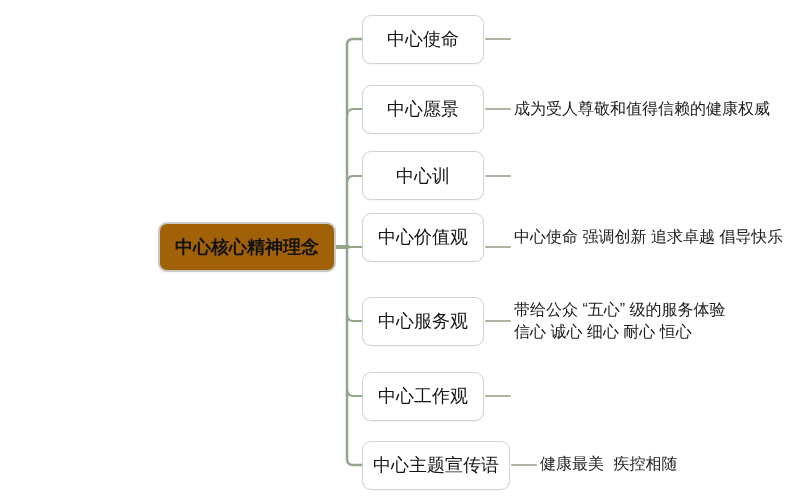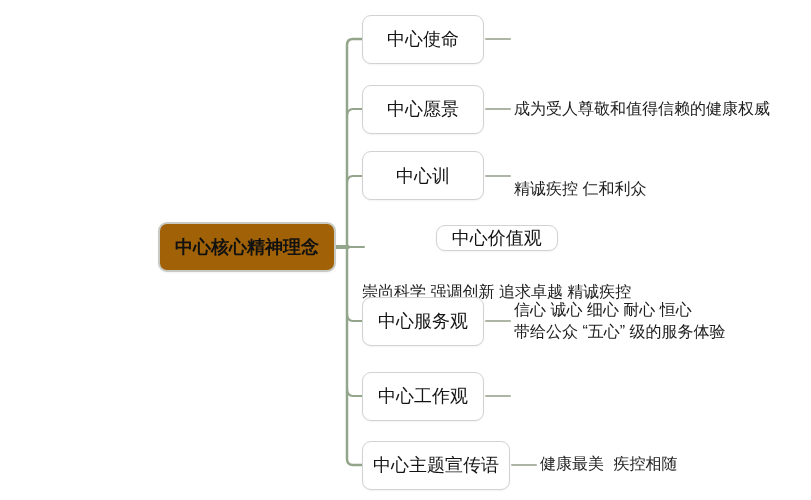--- a/index.html
+++ b/index.html
@@ -66,39 +66,36 @@
       <span>中心愿景</span>
     </div>
     <div class="branch-detail">
           <div>成为受人尊敬和值得信赖的健康权威</div>
         </div>
   </div>
       <div class="branch-row" style="top: 152px; align-items: flex-end;">
     <div class="branch-node">
       <span>中心训</span>
     </div>
-    <div class="branch-detail">
-          <div>精诚疾控 仁和利众</div>
-        </div>
   </div>
-      <div class="branch-row" style="top: 225px; flex-direction: column;">
+      <div class="branch-row" style="top: 213px;">
     <div class="branch-node">
       <span>中心价值观</span>
     </div>
     <div class="branch-detail">
-          <div>崇尚科学 强调创新 追求卓越 精诚疾控</div>
+          <div>中心使命 强调创新 追求卓越 倡导快乐</div>
         </div>
   </div>
       <div class="branch-row" style="top: 297px;">
     <div class="branch-node">
       <span>中心服务观</span>
     </div>
     <div class="branch-detail">
+          <div>带给公众 “五心” 级的服务体验</div>
           <div>信心 诚心 细心 耐心 恒心</div>
-          <div>带给公众 “五心” 级的服务体验</div>
         </div>
   </div>
       <div class="branch-row" style="top: 372px;">
     <div class="branch-node">
       <span>中心工作观</span>
     </div>
   </div>
       <div class="branch-row" style="top: 441px; font-family: Liberation Mono, monospace;">
     <div class="branch-node">
       <span>中心主题宣传语</span>

